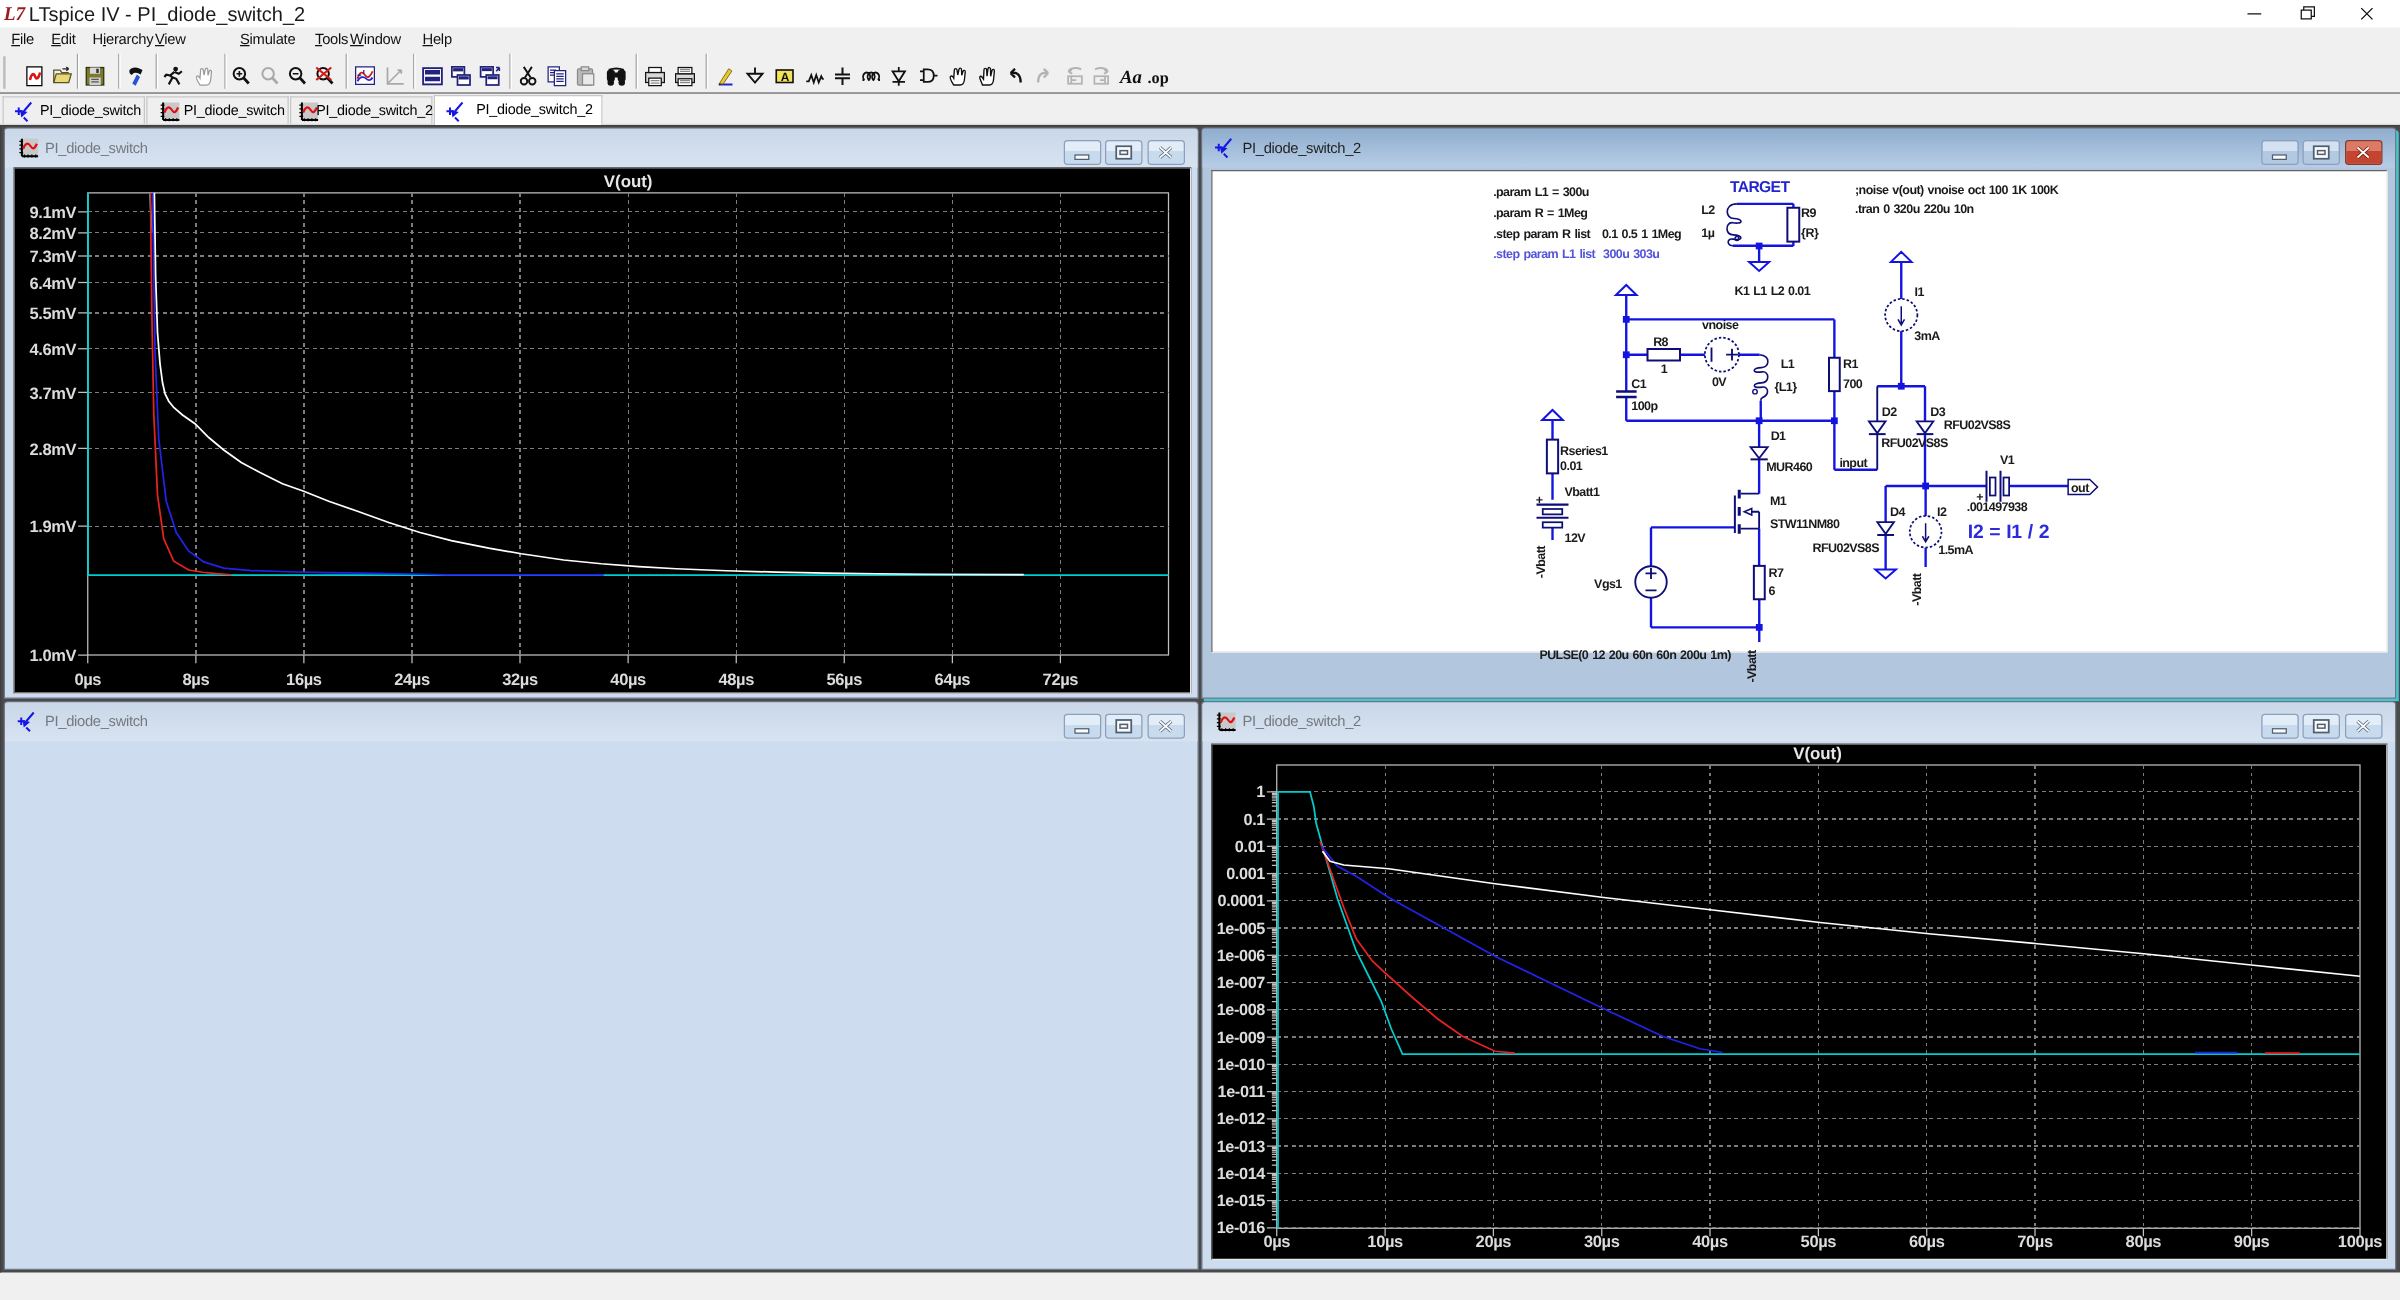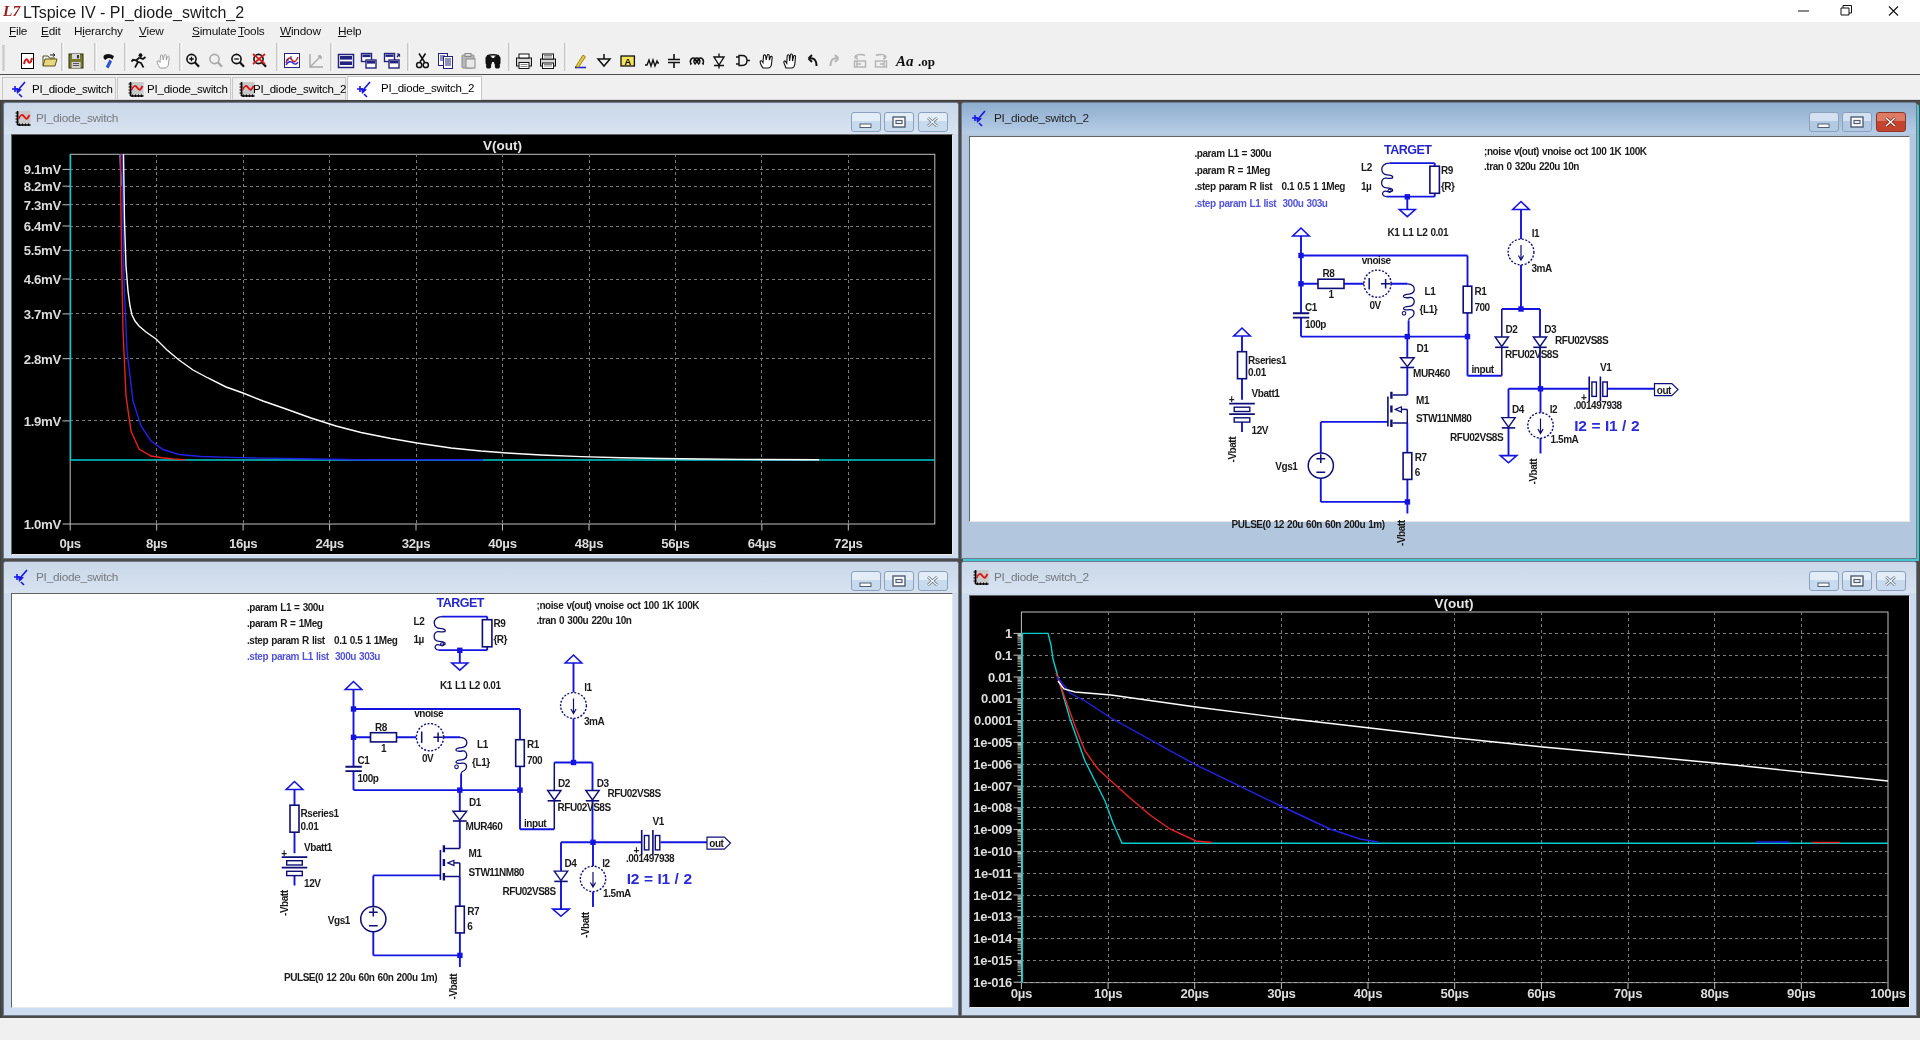--- a/index.html
+++ b/index.html
@@ -46,23 +46,23 @@
       <path d="M20,8 V5.5 H28.5 V13 H26" fill="none" stroke="#111" stroke-width="1"></path>
     </svg>
     <svg class="caption-btn" style="right:4px" width="45" height="22">
       <path d="M18,6.5 L27,15.5 M27,6.5 L18,15.5" stroke="#111" stroke-width="1.1"></path>
     </svg>
   </div>
   <div id="menubar">
     <span style="left:9px"><u>F</u>ile</span>
     <span style="left:41px"><u>E</u>dit</span>
     <span style="left:74px">H<u>i</u>erarchy</span>
-    <span style="left:139px"><u>V</u>iew</span>
+    <span style="left:124px"><u>V</u>iew</span>
     <span style="left:192px"><u>S</u>imulate</span>
-    <span style="left:238px"><u>T</u>ools</span>
+    <span style="left:252px"><u>T</u>ools</span>
     <span style="left:280px"><u>W</u>indow</span>
     <span style="left:338px"><u>H</u>elp</span>
   </div>
   <div id="toolbar">
     <svg width="1920" height="33" viewBox="0 0 1920 33">
 <path d="M62,2 V30" stroke="#9f9f9f" stroke-width="1"></path>
       <path d="M63,2 V30" stroke="#fff" stroke-width="1"></path>
 <path d="M95,2 V30" stroke="#9f9f9f" stroke-width="1"></path>
       <path d="M96,2 V30" stroke="#fff" stroke-width="1"></path>
 <path d="M125,2 V30" stroke="#9f9f9f" stroke-width="1"></path>
@@ -565,26 +565,20 @@
           <rect x="11" y="7.5" width="6" height="3" fill="none" stroke="#4e5f73" stroke-width="1.2"></rect>
         </svg>
       </span>
       <span class="wbtn" style="left:67px">
         <svg width="28" height="18">
           <path d="M9,5 L18,13 M18,5 L9,13" stroke="#4e5f73" stroke-width="2.6"></path>
           <path d="M9,5 L18,13 M18,5 L9,13" stroke="#fbfbfb" stroke-width="1.4"></path>
         </svg>
       </span>
     </span>
-    <div class="content" style="left:7px;top:31px;width:942px;height:415px">
-      <svg width="940" height="413" viewBox="11 593 940 413">
-<use href="#schemG" transform="translate(-948.5,453.5)"></use>
-<text x="535.5" y="622.5" font-family="Liberation Sans,sans-serif" font-weight="bold" font-size="10" letter-spacing="-0.45" word-spacing="0.8" fill="#1a1a1a">.tran 0 300u 220u 10n</text>
-      </svg>
-    </div>
   </div>
 
   <div class="win inactive" style="left:961px;top:561px;width:956px;height:455px">
     <div class="tbar"></div>
     <span class="wicon">
       <svg width="17" height="17" viewBox="0 0 16 17">
         <rect x="3" y="1" width="13" height="14" fill="#c8c8c8"></rect>
         <path d="M3,1 V15 M3,15 H16" stroke="#000" stroke-width="1.6"></path>
         <path d="M1,3 H4 M1,6 H4 M1,9 H4 M1,12 H4 M5,16 V13.5 M8,16 V13.5 M11,16 V13.5 M14,16 V13.5" stroke="#000" stroke-width="1"></path>
         <path d="M4,9 C6,4 8,4 10,7 C12,10 13,9 15,5" stroke="#e01010" stroke-width="1.8" fill="none"></path>

